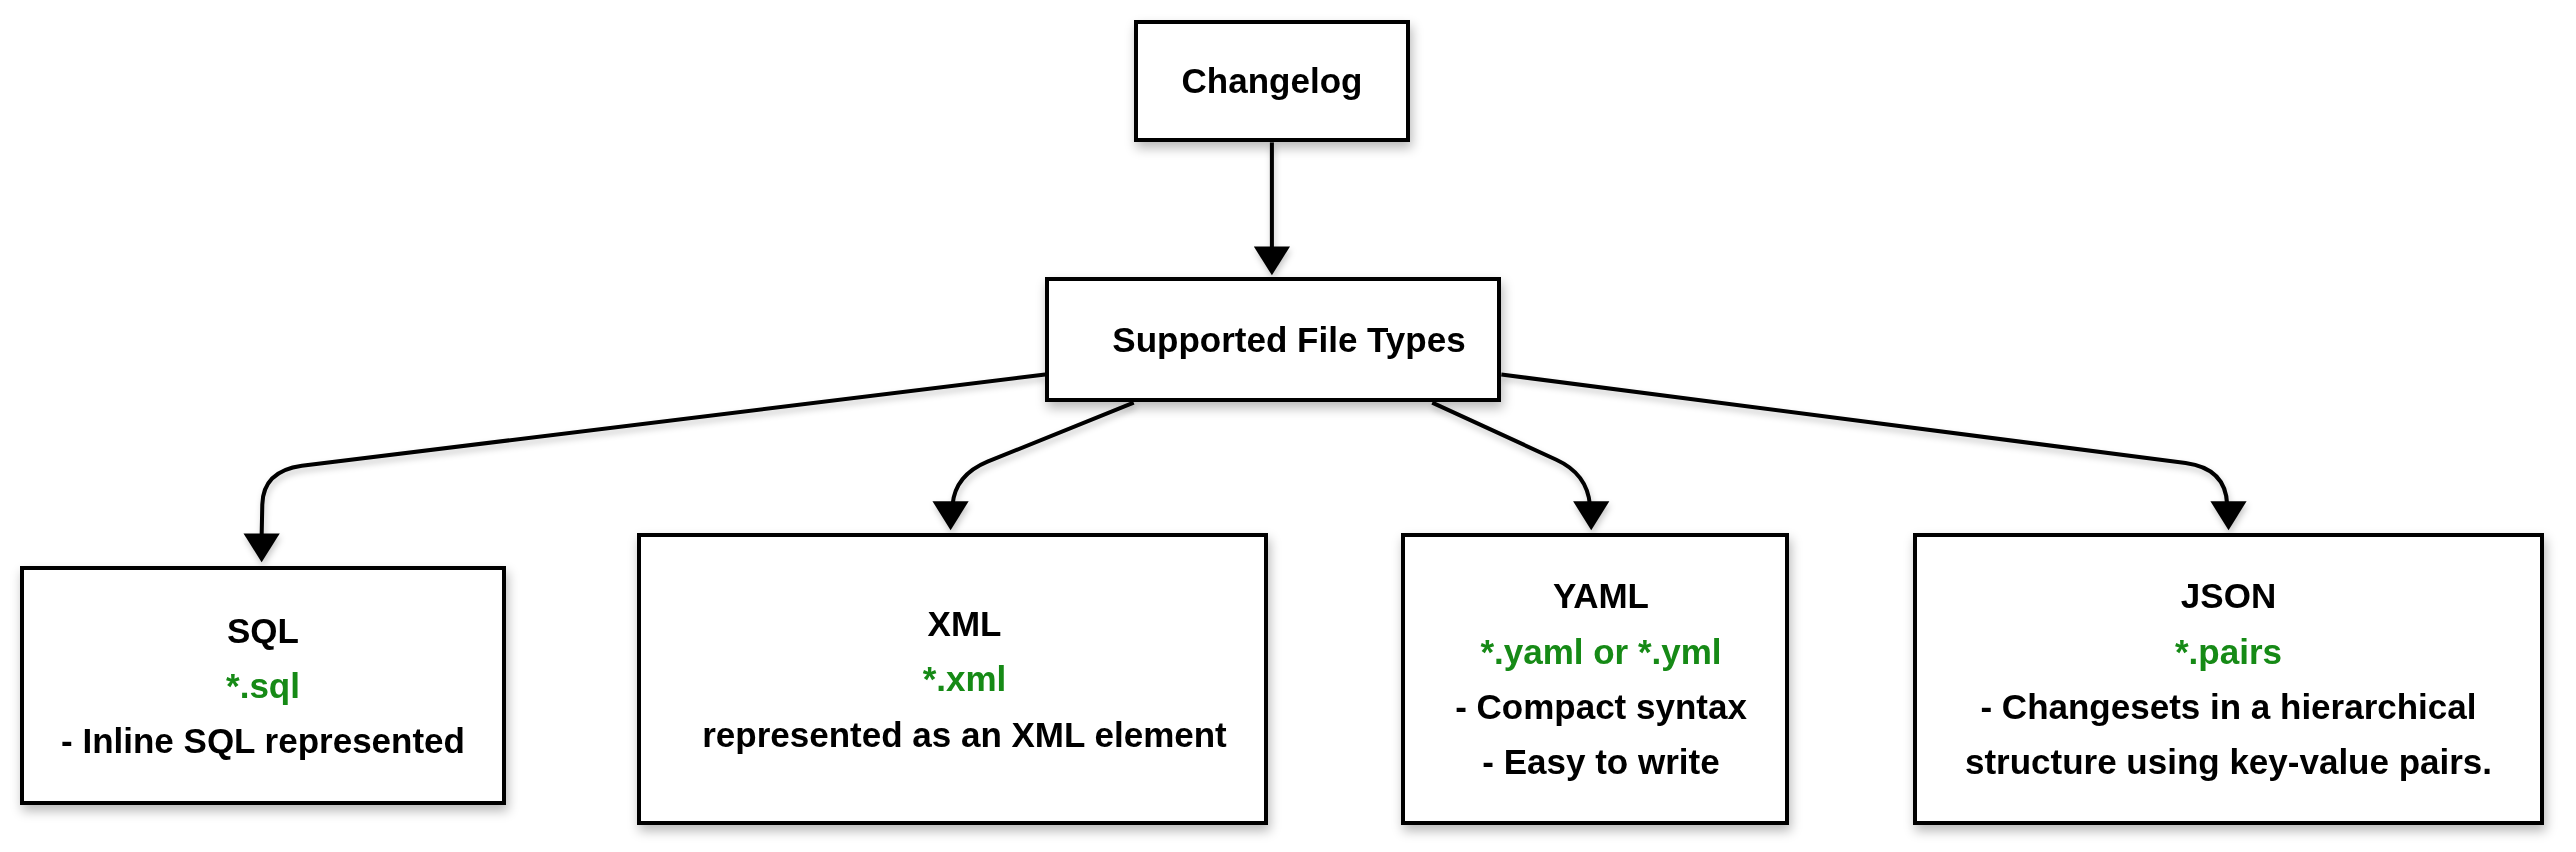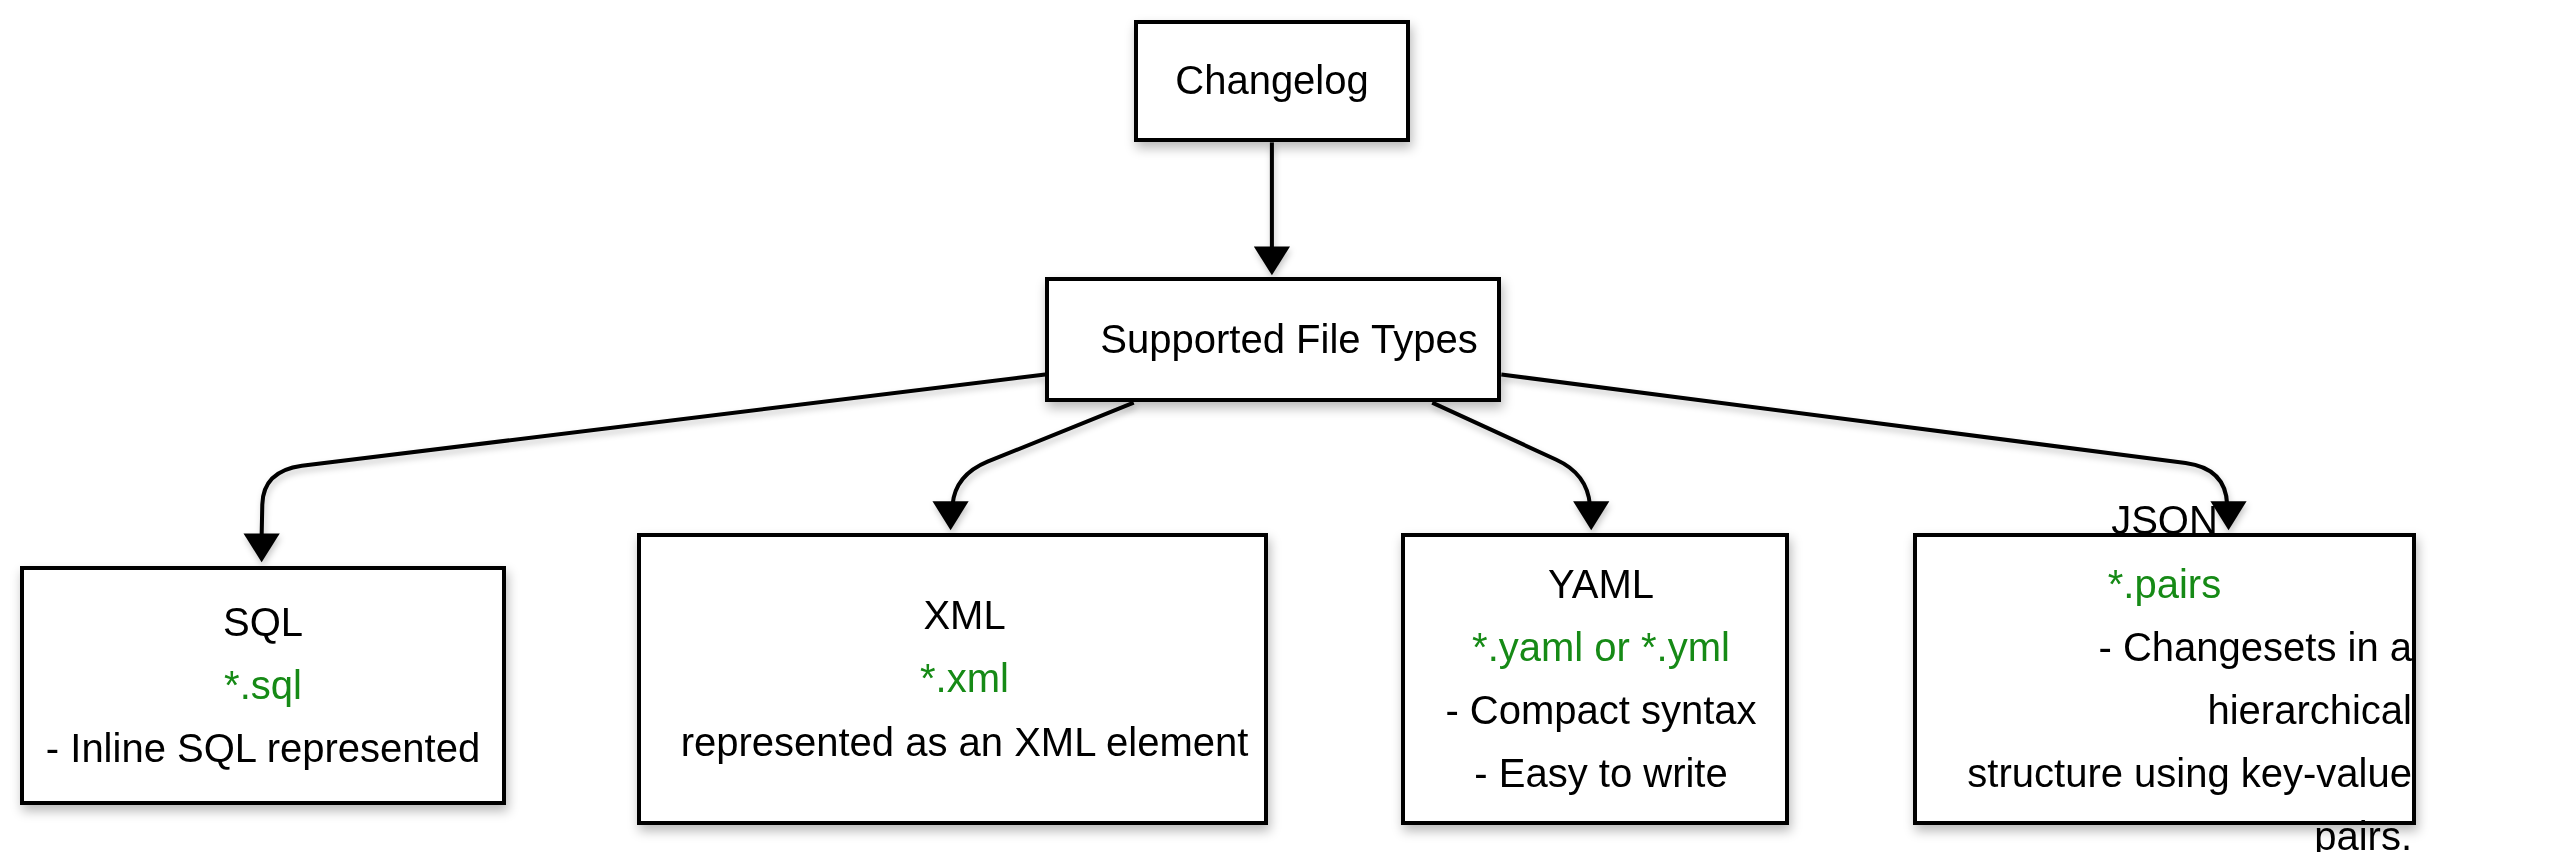--- a/index.html
+++ b/index.html
@@ -30,31 +30,32 @@
     position: absolute;
     background: #ffffff;
     border: 4.7px solid #000000;
     box-shadow: 2px 6px 10.7px rgba(0,0,0,0.28);
     display: flex;
     flex-direction: column;
     align-items: center;
     justify-content: center;
     text-align: center;
     color: #000000;
-    font-size: 40px;
+    font-size: 35px;
     line-height: 1.58;
     box-sizing: border-box;
+    font-weight: bold;
   }
   .node .pattern { color: #168A16; }
   .node-changelog  { left: 1134px; top: 20px;  width: 276px; height: 122px; }
   .node-sft        { left: 1045px; top: 277px; width: 456px; height: 125px; padding-left: 32px; }
   .node-sql        { left: 20px;   top: 566px; width: 486px; height: 239px; }
   .node-xml        { left: 637px;  top: 533px; width: 631px; height: 292px; padding-left: 24px; }
   .node-yaml       { left: 1401px; top: 533px; width: 388px; height: 292px; padding-left: 12px; }
-  .node-json       { left: 1913px; top: 533px; width: 503px; height: 292px; text-align: right; }
+  .node-json       { left: 1913px; top: 533px; width: 631px; height: 292px; text-align: right; }
 </style>
 </head>
 <body>
 
 <div class="canvas">
 
   <svg class="connector-layer" viewBox="0 0 3840 1271" xmlns="http://www.w3.org/2000/svg">
 
     <g>
       <path d="M 1896 212 L 1896 372" fill="none" stroke="#000000" stroke-width="6"></path>

